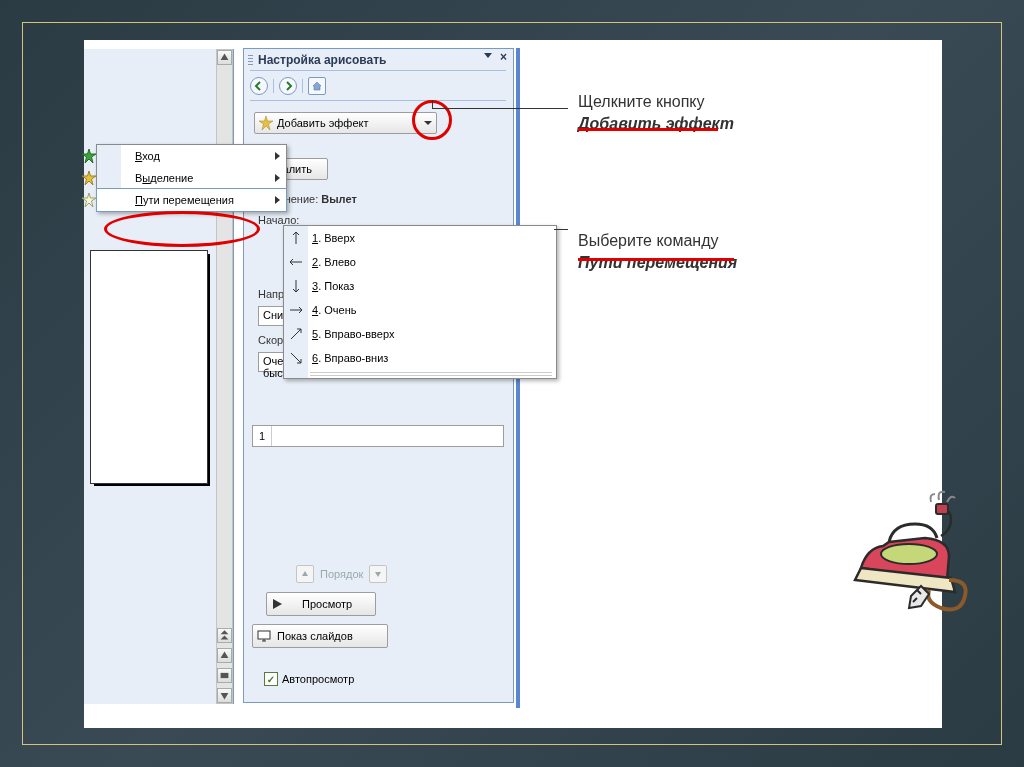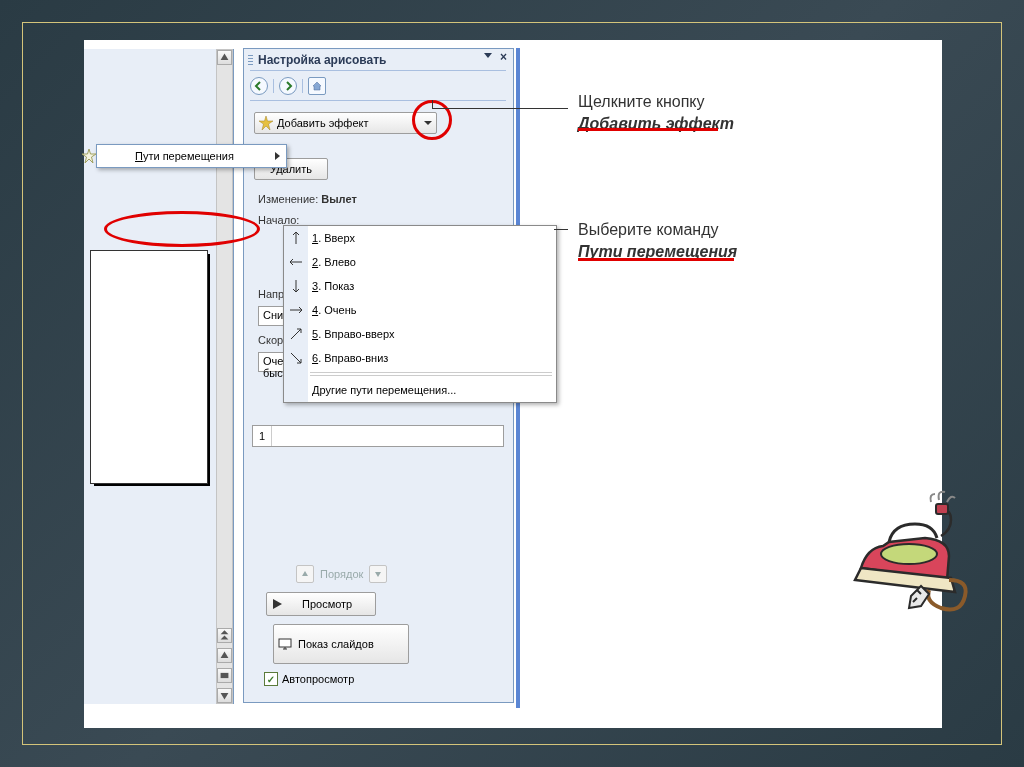--- a/index.html
+++ b/index.html
@@ -24,21 +24,21 @@
   .star-ico{width:14px;height:14px;margin-right:4px}
   .dd-arrow{margin-left:auto;width:0;height:0;border-left:4px solid transparent;border-right:4px solid transparent;border-top:4px solid #333}
   .remove-btn{position:absolute;left:254px;top:158px;width:74px;height:22px;justify-content:center}
   .pane-label{position:absolute;font-size:11px;color:#333}
   .pane-field{position:absolute;background:#fff;border:1px solid #9d9d9d;height:20px;box-sizing:border-box;padding:2px 4px;font-size:11px}
   .effect-list{position:absolute;left:252px;top:425px;width:252px;height:22px;background:#fff;border:1px solid #9d9d9d;box-sizing:border-box;display:flex;align-items:center}
   .effect-list .num{border-right:1px solid #ccc;padding:0 6px;height:100%;display:flex;align-items:center}
   .order{position:absolute;left:296px;top:565px;display:flex;align-items:center;gap:6px;color:#9aa}
   .order-btn{width:16px;height:16px;border:1px solid #c4c4c4;background:#f5f5f5;display:flex;align-items:center;justify-content:center;border-radius:2px}
   .play-btn{position:absolute;left:266px;top:592px;width:110px;height:24px}
-  .show-btn{position:absolute;left:273px;top:624px;width:136px;height:40px}
+  .show-btn{position:absolute;left:252px;top:624px;width:136px;height:24px}
   .auto{position:absolute;left:264px;top:672px;display:flex;align-items:center;gap:4px;font-size:11px}
   .chk{width:12px;height:12px;border:1px solid #5a7a3a;background:#fff;display:flex;align-items:center;justify-content:center;color:#3a7a2a;font-size:10px;font-weight:bold}
   
   .menu1{position:absolute;left:96px;top:144px;width:189px;background:#fff;border:1px solid #8a8a8a;box-shadow:2px 2px 4px rgba(0,0,0,.3)}
   .menu1-item{display:flex;align-items:center;height:22px;padding:0 6px;position:relative}
   .menu1-item .lbl{margin-left:6px}
   .menu1-item .arr{margin-left:auto;width:0;height:0;border-top:4px solid transparent;border-bottom:4px solid transparent;border-left:5px solid #333}
   .menu1-strip{position:absolute;left:0;top:0;bottom:0;width:24px;background:#e8eef7}
   .menu1-content{position:relative;display:flex;align-items:center;width:100%;height:100%;padding-left:26px;box-sizing:border-box}
   .menu1 .hl{background:#fff}
@@ -250,27 +250,42 @@
   <div class="menu2-item">
     <svg width="12" height="12" style="position:absolute;left:6px">
         <path d="M1 1 L11 11 M7 11 L11 11 L11 7" stroke="#333" fill="none"></path>
       </svg>
     <span class="num">6</span>
       <span>.&nbsp;</span>
       <span>Вправо-вниз</span>
   </div>
   <hr>
   <hr>
-  <div class="menu2-item">
-    <span><span class="u">Д</span><span>ругие пути перемещения...</span></span>
-  </div>
 </div>
 
 <div class="menu1">
   <div class="menu1-strip"></div>
+  <div class="menu1-item">
+    <div class="menu1-content">
+      <svg class="star" style="position:absolute;left:-21px" viewBox="0 0 14 14">
+          <path d="M7 0 L8.5 5 L14 5 L9.5 8 L11 14 L7 10 L3 14 L4.5 8 L0 5 L5.5 5 Z" fill="#40a040" stroke="#207020"></path>
+        </svg>
+      <span class="lbl"><span class="u">В</span><span>ход</span></span>
+      <span class="arr"></span>
+    </div>
+  </div>
+  <div class="menu1-item">
+    <div class="menu1-content">
+      <svg class="star" style="position:absolute;left:-21px" viewBox="0 0 14 14">
+          <path d="M7 0 L8.5 5 L14 5 L9.5 8 L11 14 L7 10 L3 14 L4.5 8 L0 5 L5.5 5 Z" fill="#e6c040" stroke="#a08020"></path>
+        </svg>
+      <span class="lbl"><span>В</span><span class="u">ы</span><span>деление</span></span>
+      <span class="arr"></span>
+    </div>
+  </div>
   <div class="menu1-item hl" style="border:1px solid #7a9ac0;margin:-1px">
     <div class="menu1-content">
       <svg class="star" style="position:absolute;left:-21px" viewBox="0 0 14 14">
           <path d="M7 0 L8.5 5 L14 5 L9.5 8 L11 14 L7 10 L3 14 L4.5 8 L0 5 L5.5 5 Z" fill="#f4f4e0" stroke="#a0a060"></path>
         </svg>
       <span class="lbl"><span class="u">П</span><span>ути перемещения</span></span>
       <span class="arr"></span>
     </div>
   </div>
 </div>
@@ -281,21 +296,21 @@
 <div class="leader" style="left:432px;top:108px;width:136px"></div>
 <div class="leader" style="left:432px;top:100px;width:1px;height:8px"></div>
 <div class="leader" style="left:554px;top:229px;width:14px"></div>
 
 <div class="callout" style="left:578px;top:91px">
   <div>Щелкните кнопку</div>
   <div class="b">Добавить эффект</div>
 </div>
 <div class="underline" style="left:578px;top:128px;width:140px"></div>
 
-<div class="callout" style="left:578px;top:219px">
+<div class="callout" style="left:578px;top:230px">
   <div>Выберите команду</div>
   <div class="b">Пути перемещения</div>
 </div>
 <div class="underline" style="left:578px;top:258px;width:156px"></div>
 
 <svg class="iron" viewBox="0 0 130 140">
   <path d="M36 66 Q20 68 14 88 L100 100 L102 76 Q102 60 78 58 L42 62 Z" fill="#d9455b" stroke="#2b2b2b" stroke-width="2.5"></path>
   <path d="M42 62 Q46 44 68 44 Q86 44 90 58" fill="none" stroke="#2b2b2b" stroke-width="3"></path>
   <ellipse cx="62" cy="74" rx="28" ry="10" fill="#c4d87a" stroke="#2b2b2b" stroke-width="2"></ellipse>
   <path d="M14 88 L8 100 L108 112 L104 98 Z" fill="#efe6c4" stroke="#2b2b2b" stroke-width="2.5"></path>

